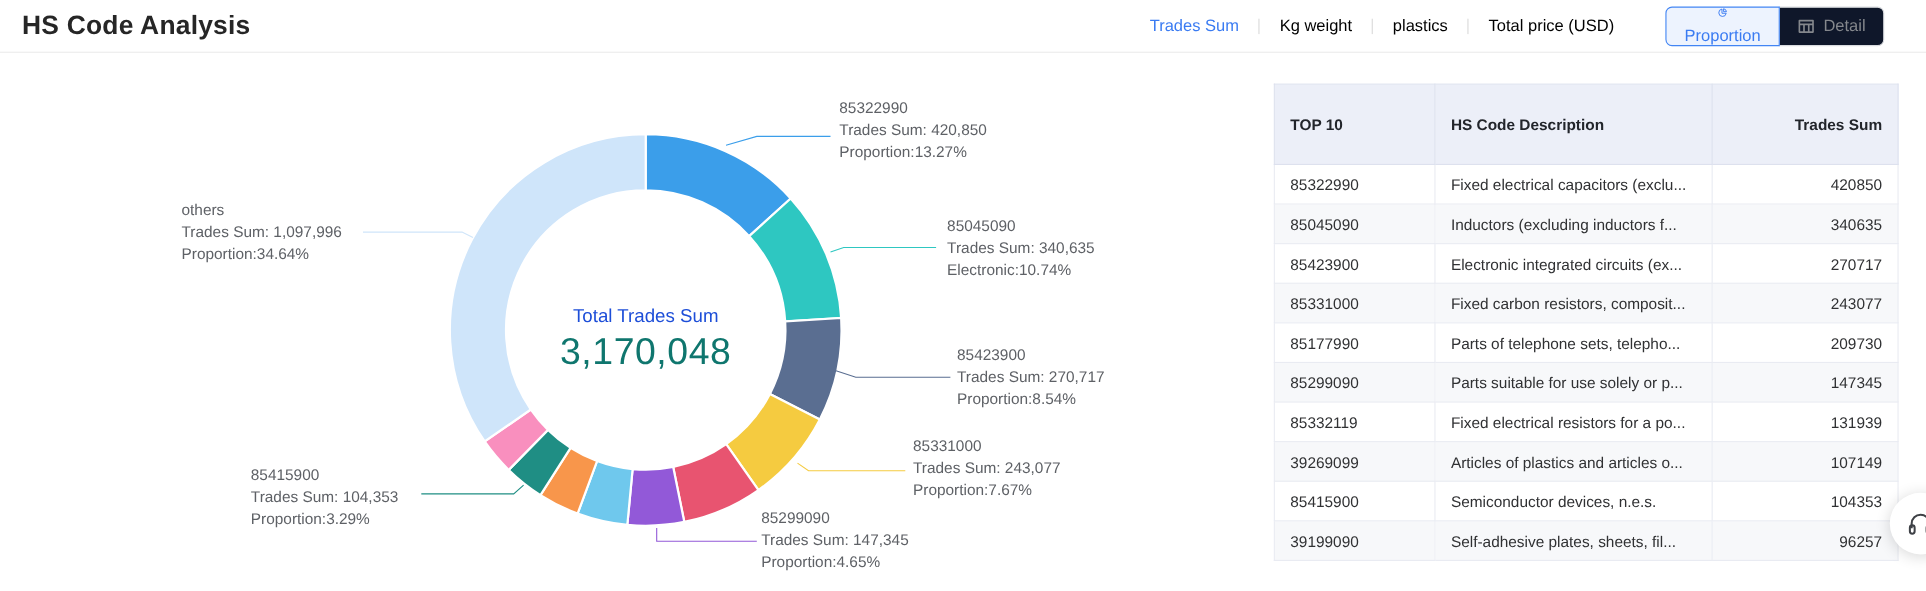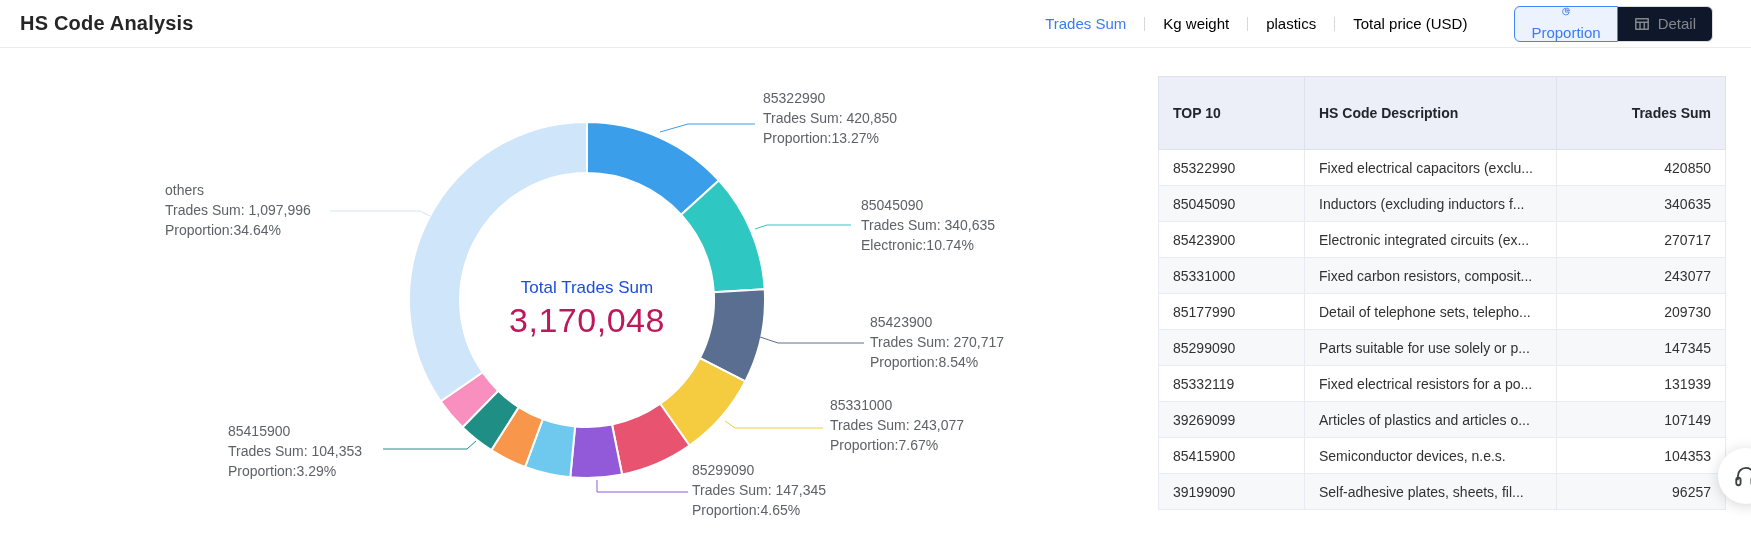--- a/index.html
+++ b/index.html
@@ -5,41 +5,41 @@
   html,body{margin:0;padding:0;}
   body{
     width:1751px;height:537px;position:relative;overflow:hidden;background:#fff;
     font-family:"Liberation Sans", sans-serif;-webkit-font-smoothing:antialiased;
   }
   
   .header{
     position:absolute;left:0;top:0;width:1751px;height:48px;box-sizing:border-box;
     display:flex;align-items:center;padding:0 38px 0 20px;border-bottom:1px solid #ebebeb;background:#fff;
   }
-  .page-title{font-size:20px;font-weight:700;color:#262626;margin:0 auto 0 0;letter-spacing:.2px;}
+  .page-title{font-size:24px;font-weight:700;color:#262626;margin:0 auto 0 0;letter-spacing:.2px;}
   .metric-tabs{display:flex;align-items:center;}
   .metric-tab{font-size:15px;color:#000000;padding:0 18px;cursor:pointer;white-space:nowrap;}
   .metric-tab.active{color:#3a7bf2;}
   .tab-divider{width:1px;height:14px;background:#d9d9d9;}
   .view-toggle{display:flex;margin-left:29px;}
   .view-btn{
     display:flex;align-items:center;gap:8px;height:36px;padding:0 16px;box-sizing:border-box;
     font-size:15px;color:#84878c;background:#0f172a;border:1px solid #d9dbdf;cursor:pointer;white-space:nowrap;
   }
   .view-btn:first-child{border-radius:6px 0 0 6px;flex-direction:column;}
   .view-btn:last-child{border-radius:0 6px 6px 0;margin-left:-1px;}
   .view-btn.active{color:#3a7bf2;border-color:#4285f4;background:#edf3fe;position:relative;z-index:1;}
   .view-btn svg{display:block;}
   
   .chart-panel{position:absolute;left:0;top:48px;width:1030px;height:489px;}
   .chart-panel svg.donut{position:absolute;left:0;top:0;}
   .chart-label{position:absolute;font-size:14px;line-height:20px;color:#5e6166;white-space:nowrap;}
   .center-label{position:absolute;left:437px;top:230px;width:300px;text-align:center;}
   .center-title{font-size:17px;color:#1d4ed8;}
-  .center-value{font-size:34px;color:#be185d;font-weight:500;margin-top:3px;letter-spacing:.5px;}
+  .center-value{font-size:34px;color:#0f766e;font-weight:500;margin-top:3px;letter-spacing:.5px;}
   
   .table-panel{position:absolute;left:1158px;top:76px;width:567px;}
   table.top10{width:100%;border-collapse:collapse;font-size:14px;color:#303133;table-layout:fixed;}
   table.top10 th{
     background:#eceff8;height:42px;font-weight:700;text-align:left;padding:15px 14px;
     border:1px solid #dde1ee;color:#22252b;
   }
   table.top10 td{height:35px;padding:0 14px;border:1px solid #e9ebf2;background:#fff;overflow:hidden;white-space:nowrap;}
   table.top10 tr.even td{background:#f7f8fa;}
   table.top10 th.num,table.top10 td.num{text-align:right;}
@@ -176,21 +176,21 @@
           <td>Electronic integrated circuits (ex...</td>
           <td class="num">270717</td>
         </tr>
         <tr class="even">
           <td>85331000</td>
           <td>Fixed carbon resistors, composit...</td>
           <td class="num">243077</td>
         </tr>
         <tr class="odd">
           <td>85177990</td>
-          <td>Detail of telephone sets, telepho...</td>
+          <td>Parts of telephone sets, telepho...</td>
           <td class="num">209730</td>
         </tr>
         <tr class="even">
           <td>85299090</td>
           <td>Parts suitable for use solely or p...</td>
           <td class="num">147345</td>
         </tr>
         <tr class="odd">
           <td>85332119</td>
           <td>Fixed electrical resistors for a po...</td>

